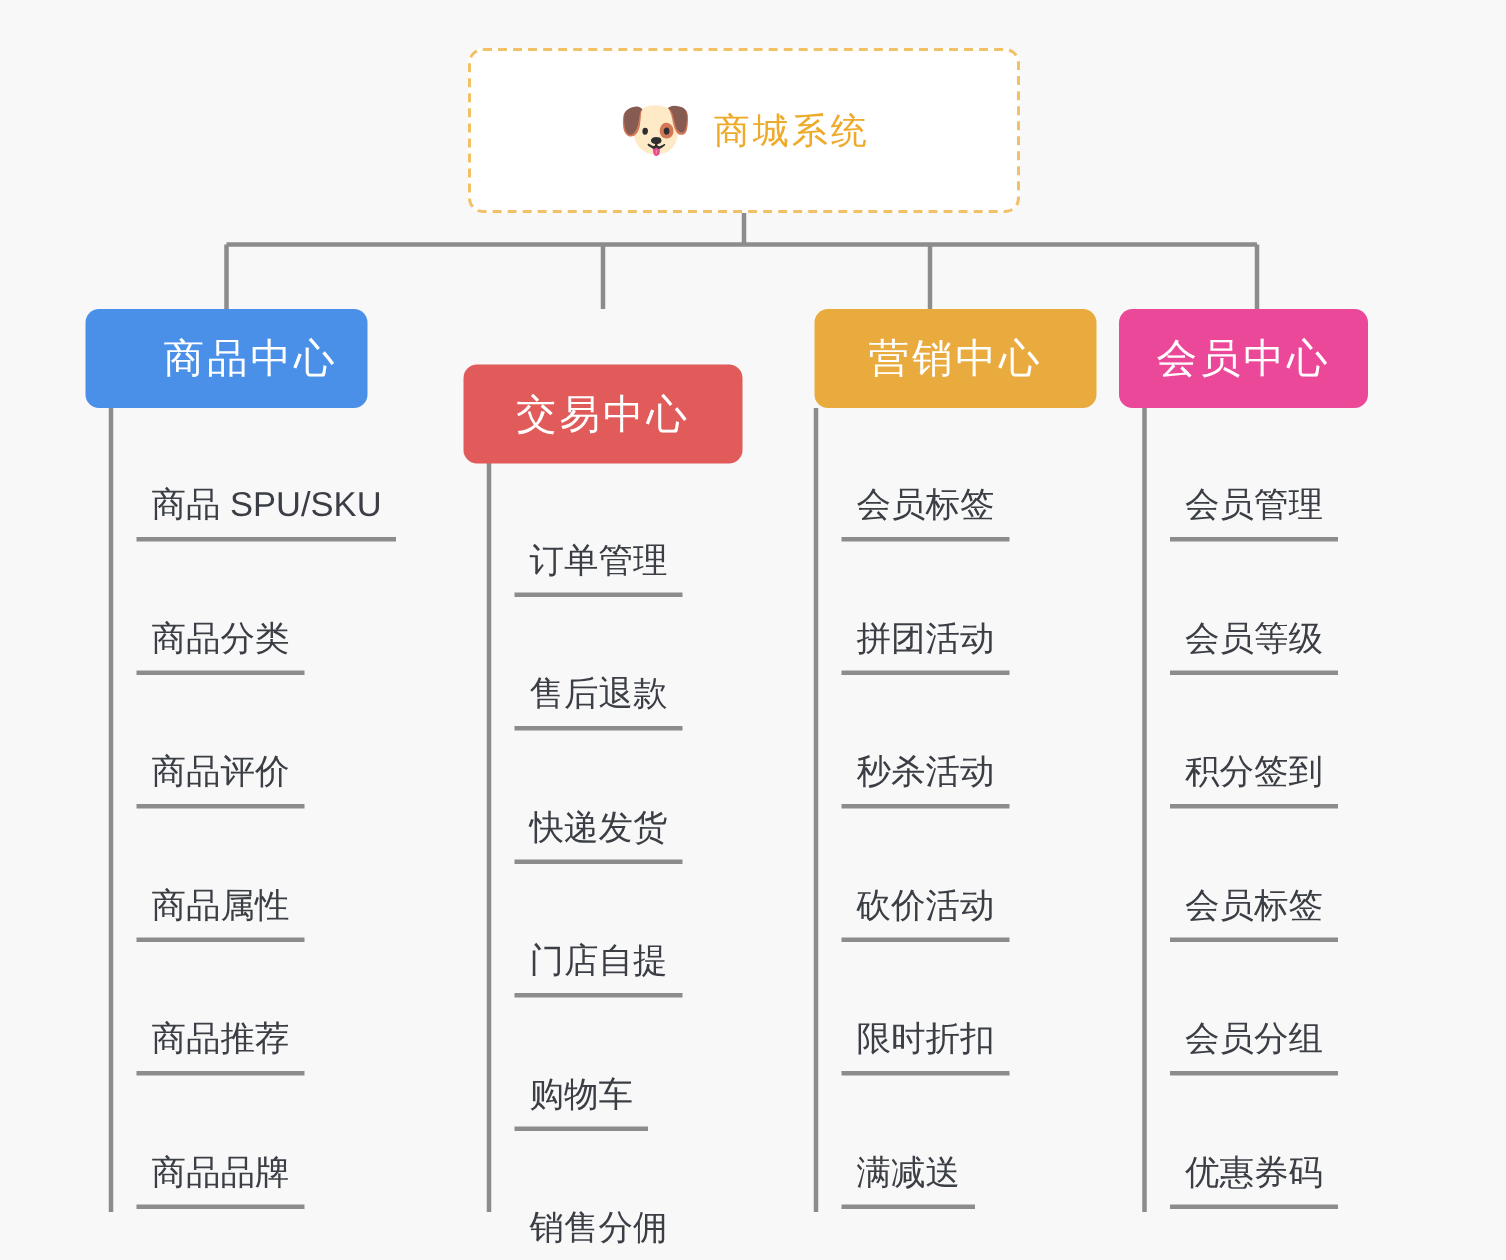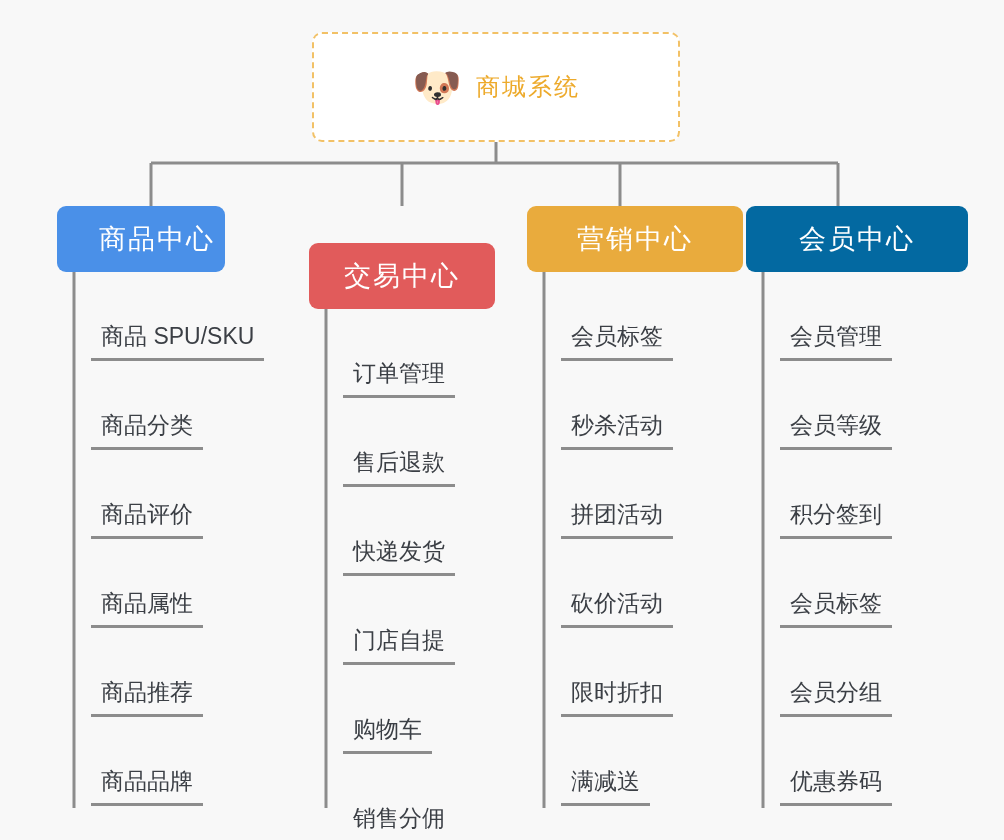--- a/index.html
+++ b/index.html
@@ -88,27 +88,27 @@
     margin-left: 34px;
     font-size: 23px;
     color: #3b3f45;
     white-space: nowrap;
     border-bottom: 3px solid #8c8c8c;
     box-sizing: border-box;
   }
 
   
   #branch-0 { left: 57px;  width: 260px; }
-  #branch-0 .branch-header { width: 168px; background: #4a90e8; padding-left: 32px; }
+  #branch-0 .branch-header { width: 188px; background: #4a90e8; padding-left: 32px; }
   #branch-1 { left: 309px; width: 220px; margin-top: 37px; }
   #branch-1 .branch-header { width: 186px; background: #e15b5b; }
   #branch-2 { left: 527px; width: 220px; }
-  #branch-2 .branch-header { width: 216px; background: #e9ab3d; }
+  #branch-2 .branch-header { width: 188px; background: #e9ab3d; margin-left: 16px; }
   #branch-3 { left: 746px; width: 220px; }
-  #branch-3 .branch-header { width: 222px; background: #0369a1; }
+  #branch-3 .branch-header { width: 166px; background: #ec4899; }
 </style>
 </head>
 <body>
 
 <svg id="connectors" viewBox="0 0 1004 840" width="1004" height="840">
 
   <line x1="496" y1="142" x2="496" y2="163" stroke="#8c8c8c" stroke-width="3"></line>
 
   <line x1="151" y1="163" x2="838" y2="163" stroke="#8c8c8c" stroke-width="3"></line>
 
@@ -182,26 +182,26 @@
 
 <div class="branch" id="branch-2">
   <div class="branch-header">
     <span>营销中心</span>
   </div>
   <ul class="leaf-list">
     <li class="leaf-item">
       <span class="leaf-label">会员标签</span>
     </li>
     <li class="leaf-item">
+      <span class="leaf-label">拼团活动</span>
+    </li>
+    <li class="leaf-item">
       <span class="leaf-label">秒杀活动</span>
     </li>
     <li class="leaf-item">
-      <span class="leaf-label">拼团活动</span>
-    </li>
-    <li class="leaf-item">
       <span class="leaf-label">砍价活动</span>
     </li>
     <li class="leaf-item">
       <span class="leaf-label">限时折扣</span>
     </li>
     <li class="leaf-item">
       <span class="leaf-label">满减送</span>
     </li>
   </ul>
 </div>

